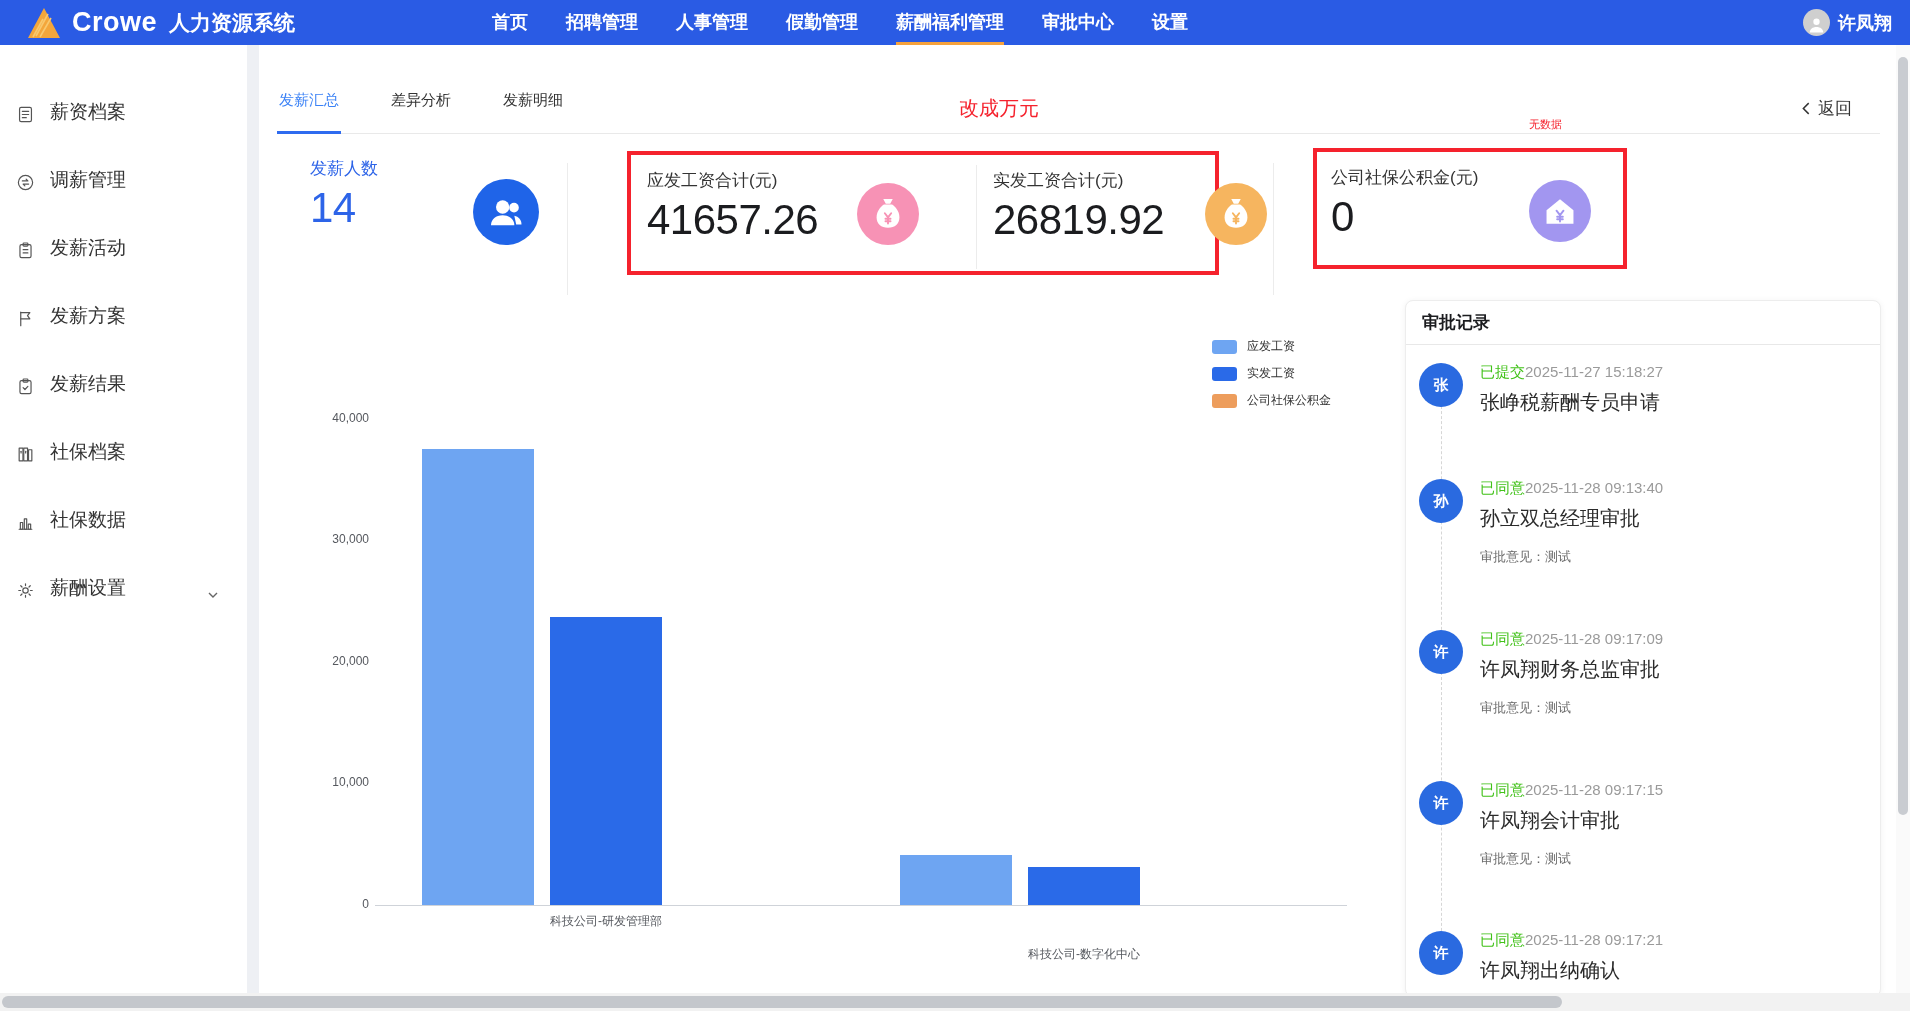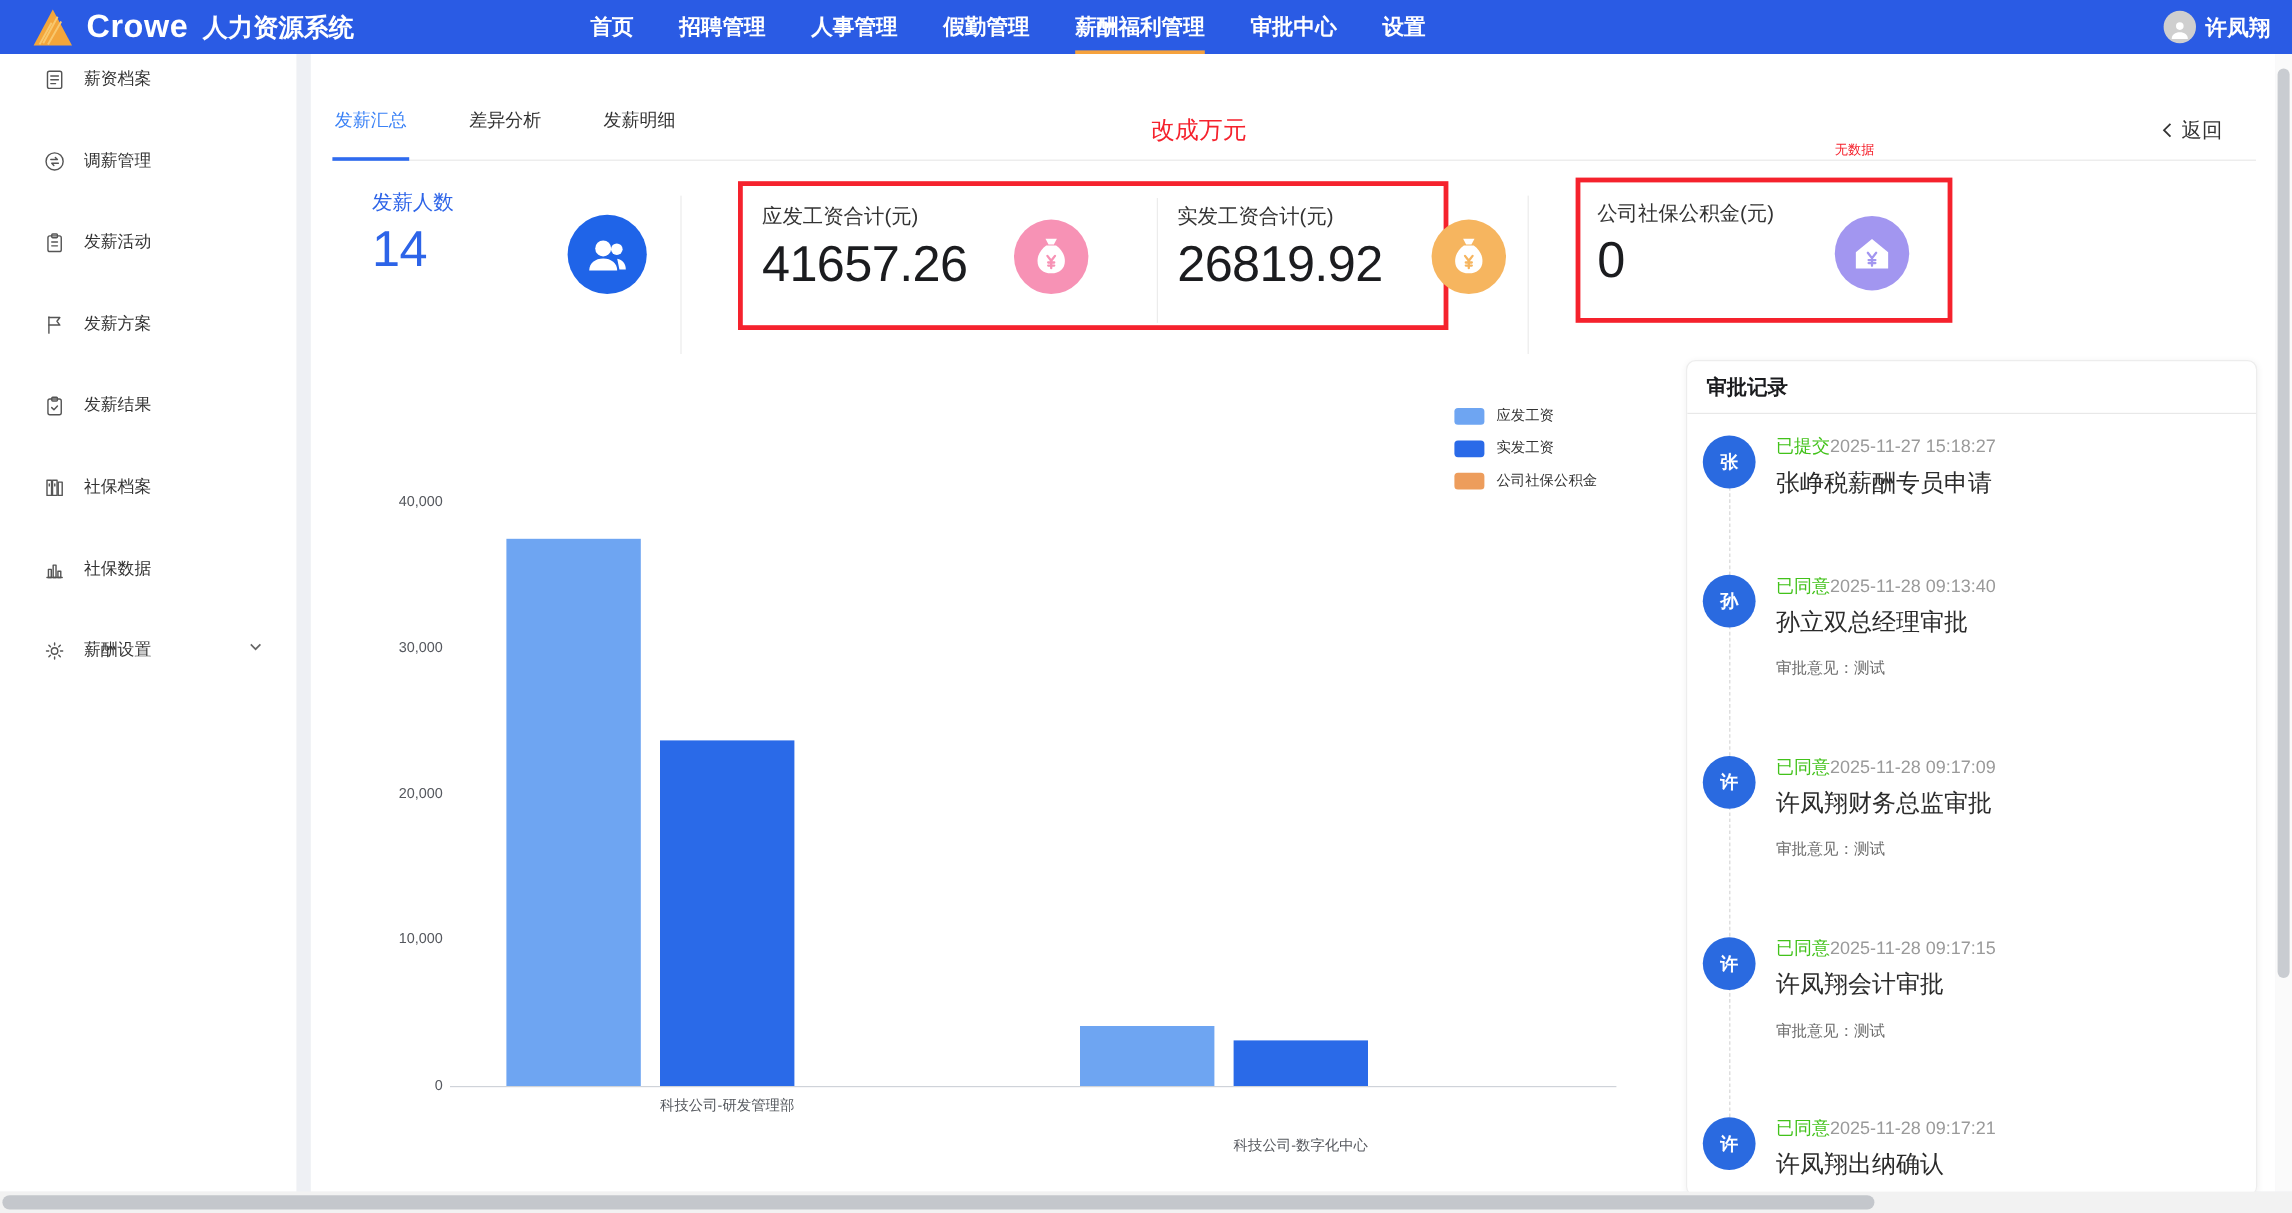--- a/index.html
+++ b/index.html
@@ -17,22 +17,22 @@
     cursor:pointer; white-space:nowrap; }
   .nav-item.active::after { content:""; position:absolute; left:0; right:0; bottom:0;
     height:3px; background:#f6a23c; }
   .user { margin-left:auto; display:flex; align-items:center; gap:8px; padding-right:18px; }
   .user .avatar { width:27px; height:27px; border-radius:50%; background:#cfcfcf;
     display:flex; align-items:center; justify-content:center; overflow:hidden; }
   .user .avatar svg { width:19px; height:19px; margin-top:3px; }
   .user-name { font-size:18px; font-weight:700; }
   
   .sidebar { position:absolute; left:0; top:45px; width:247px; height:948px; background:#fff; }
-  .side-item { height:68px; display:flex; align-items:flex-start; padding-left:36px;
-    cursor:pointer; color:#333; font-size:14px; }
+  .side-item { height:68px; display:flex; align-items:flex-end; padding-left:16px;
+    cursor:pointer; color:#333; font-size:19px; }
   .side-item:first-child { margin-top:12px; }
   .side-item .s-icon { width:20px; height:20px; margin-right:14px; display:inline-flex; }
   .side-item .s-icon svg { width:19px; height:19px; fill:none; stroke:#555; stroke-width:1.5; stroke-linecap:round; stroke-linejoin:round; }
   .side-item .chev { margin-left:auto; margin-right:28px; display:inline-flex; }
   .side-item .chev svg { width:12px; height:12px; fill:none; stroke:#666; stroke-width:1.4; }
   
   .main { position:absolute; left:259px; top:45px; width:1637px; height:948px; background:#fff; }
   .tabs { position:absolute; left:18px; top:38px; right:16px; height:51px;
     border-bottom:1px solid #e9e9e9; display:flex; gap:48px; }
   .tab { font-size:15px; color:#333; cursor:pointer; padding:8px 2px; position:relative; }
@@ -48,21 +48,21 @@
   
   .stat-label { font-size:17px; color:#333; }
   .stat-value { font-size:42px; color:#1b1c1f; margin-top:4px; letter-spacing:-.5px; }
   .stat-headcount { position:absolute; left:51px; top:112px; }
   .stat-headcount .stat-label, .stat-headcount .stat-value { color:#2d64e8; }
   .icon-circle { border-radius:50%; display:flex; align-items:center; justify-content:center; }
   .people-circle { position:absolute; left:214px; top:134px; width:66px; height:66px; background:#1f64e8; }
   .people-circle svg { width:40px; height:40px; }
   .vdiv { position:absolute; width:1px; background:#ececec; top:118px; height:132px; }
   .redbox { position:absolute; border:4px solid #f5222d; }
-  .box1 { left:356px; top:106px; width:592px; height:124px;padding-left:16px; }
+  .box1 { left:368px; top:106px; width:592px; height:124px;padding-left:16px; }
   .box2 { left:1054px; top:103px; width:314px; height:121px; }
   .stat-block { position:absolute; top:14px; }
   .mini-circle { position:absolute; width:62px; height:62px; top:28px; }
   .mini-circle svg { width:38px; height:38px; }
   .pink { background:#f792b5; }
   .orangec { background:#f6b55f; }
   .purplec { background:#a296f0; }
   
   .chart { position:absolute; left:0; top:0; width:1140px; height:948px; }
   .ytick { position:absolute; left:18px; width:92px; text-align:right; font-size:12px;

